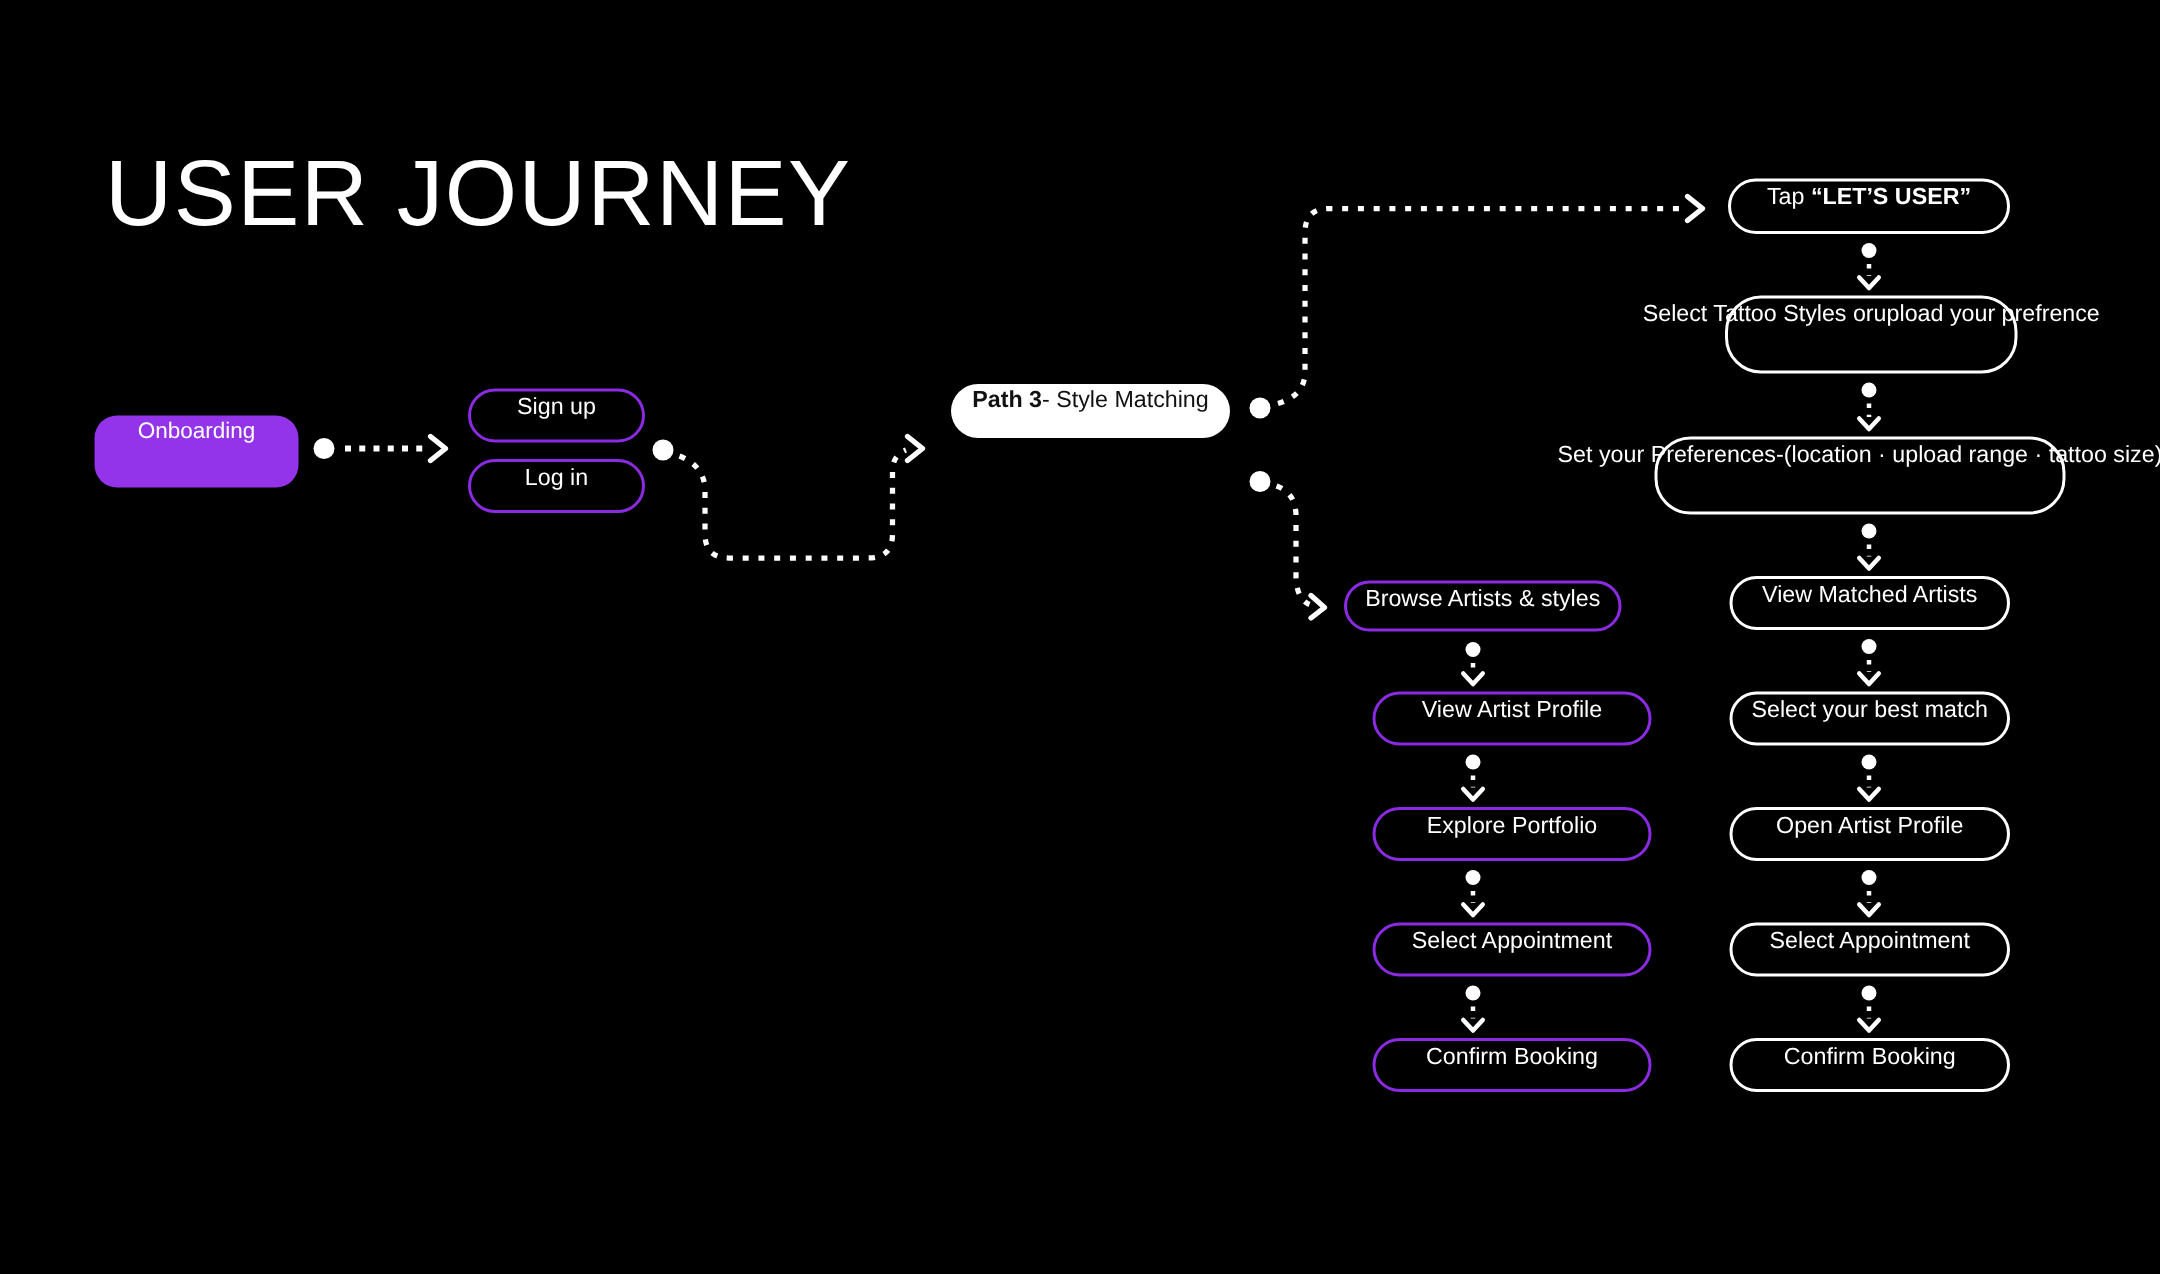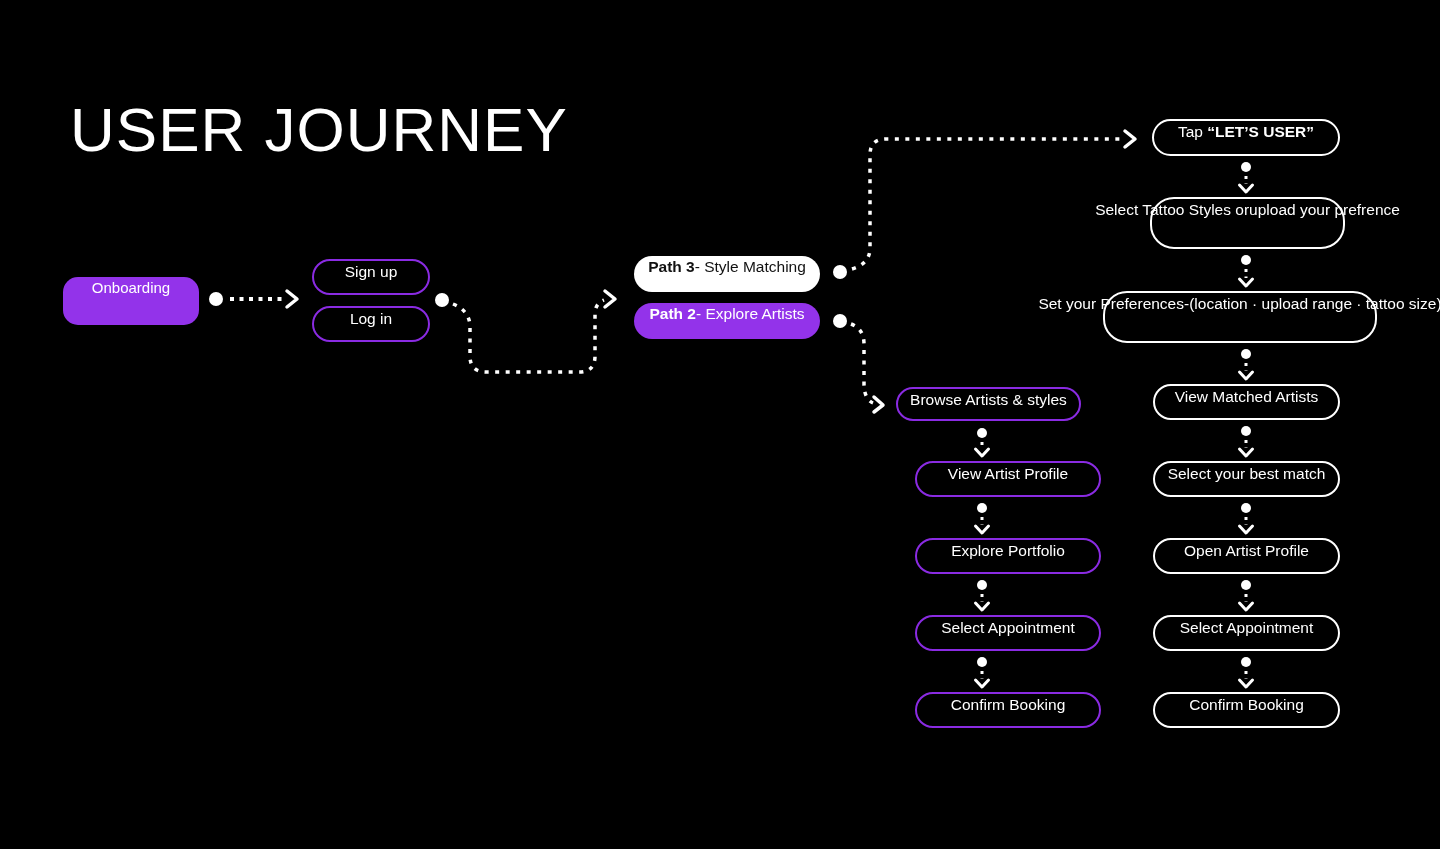--- a/index.html
+++ b/index.html
@@ -140,24 +140,20 @@
   </svg>
 
   <div class="node fill-purple semibold onboarding">Onboarding</div>
   <div class="node outline-purple signup">Sign up</div>
   <div class="node outline-purple login">Log in</div>
 
   <div class="node fill-white path1">
     <span class="bold pre">Path 3</span>
       <span class="pre">- Style Matching</span>
   </div>
-  <div class="node fill-purple path2">
-    <span class="bold pre">Path 2</span>
-      <span class="pre">- Explore Artists</span>
-  </div>
 
   <div class="node outline-white tap">
     <span class="pre">Tap </span>
       <span class="bold pre">“LET’S USER”</span>
   </div>
   <div class="node outline-white two-line selstyles">
     <span>Select Tattoo Styles or</span>
     <span>upload your prefrence</span>
   </div>
   <div class="node outline-white two-line setprefs">

